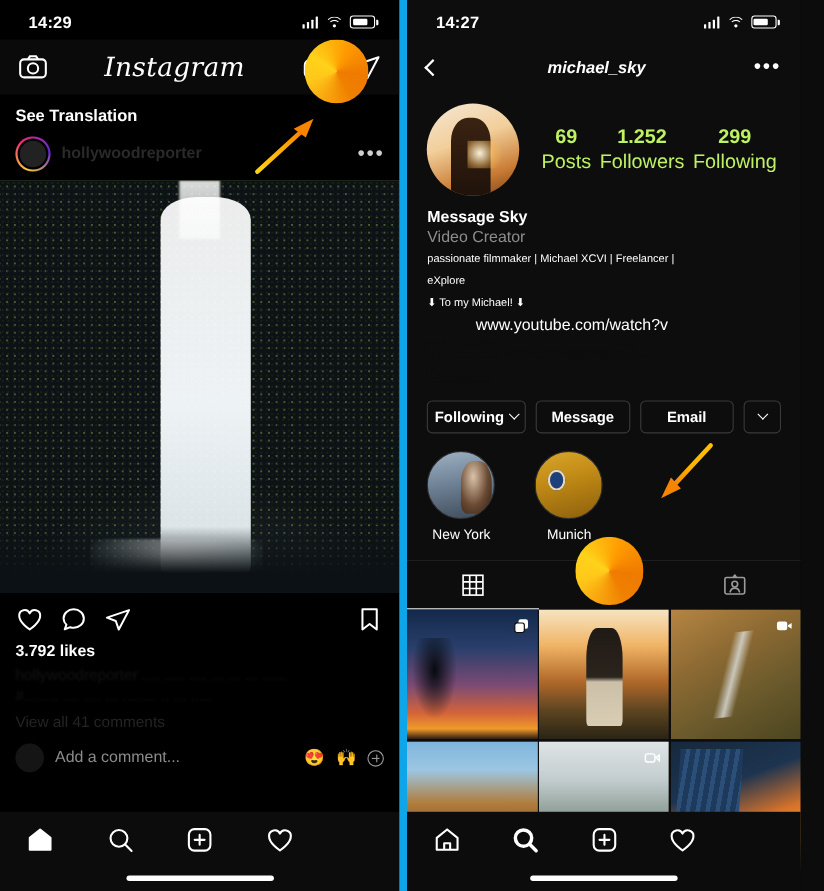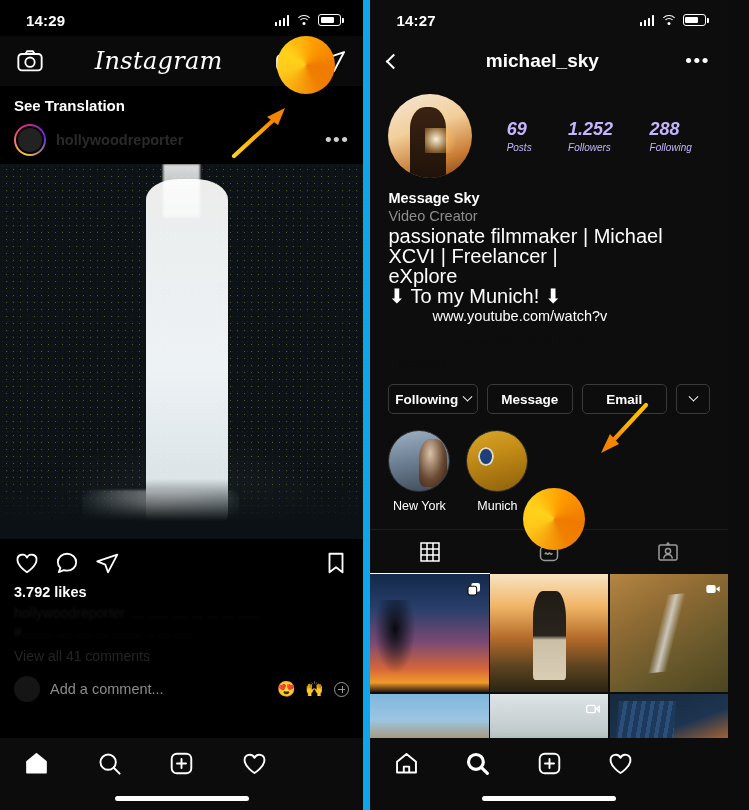--- a/index.html
+++ b/index.html
@@ -100,51 +100,51 @@
   .pluscircle::after{top:3px;bottom:3px;left:6.2px;width:1.2px;}
 
   
   .tabbar { position:absolute; left:0; bottom:0; width:100%; height:72px; background:#0c0c0c; display:flex; align-items:flex-start; padding-top:12px;}
   .tabbar .t { flex:1; display:flex; justify-content:center; }
   .tabbar .t svg { width:27px; height:27px; color:#fff; }
   .homebar { position:absolute; bottom:9px; left:50%; transform:translateX(-50%); width:134px; height:5px; border-radius:3px; background:#fff; }
 
   
   .pf-header { height:50px; display:flex; align-items:center; padding:0 18px; color:#fff; }
-  .pf-title { flex:1; text-align:center; font-size:19px; font-weight:600; }
+  .pf-title { flex:1; text-align:center; font-size:15px; font-weight:600;font-style:italic; }
   .chev-back{width:11px;height:11px;border-left:2px solid #fff;border-bottom:2px solid #fff;transform:rotate(45deg);}
   .pf-dots{ font-size:19px; letter-spacing:1.6px; line-height:10px; color:#fff;}
 
   .pf-top { display:flex; align-items:center; padding: 8px 18px 0; }
   .pf-av { width:84px;height:84px;border-radius:50%; overflow:hidden; position:relative; flex:none;
            background:linear-gradient(160deg,#f5e7d6 0%,#f2cf9b 40%,#c97c34 75%,#7a3f14 100%); }
   .pf-av .sil{position:absolute;left:26%;top:16%;width:42%;height:84%;
     background:linear-gradient(180deg,#3a2312,#20120a);border-radius:44% 44% 14% 14%/30% 30% 6% 6%;filter:blur(.4px);}
   .pf-av .flare{position:absolute;left:44%;top:40%;width:44%;height:30%;
     background:radial-gradient(circle at 30% 45%, rgba(255,245,220,.98), rgba(255,190,90,.45) 42%, rgba(255,160,50,0) 72%);}
   .pf-stats { flex:1; display:flex; justify-content:space-around; padding-left:16px; }
-  .stat { text-align:left; color:#c4b5fd;font-style:italic; }
+  .stat { text-align:center; color:#bef264; }
   .stat b { display:block; font-size:18px; font-weight:700; }
-  .stat span { display:block; font-size:10px; margin-top:2px; }
+  .stat span { display:block; font-size:18px; margin-top:2px; }
 
   .pf-bio { padding: 12px 18px 0; color:#fff; }
   .pf-name { font-size:14.5px; font-weight:700; }
   .pf-cat { font-size:14.5px; color:#8d8d8d; line-height:20px;}
-  .pf-desc { font-size:20px; line-height:20px; }
+  .pf-desc { font-size:10px; line-height:20px; }
   .pf-link { font-size:14.5px; line-height:20px;margin-left:44px; }
   .pf-fb { font-size:13.5px; color:#0f0f0f; filter:blur(1.3px); line-height:18px; margin-top:4px;}
 
   .pf-btns { display:flex; gap:9px; padding: 14px 18px 0; }
   .btn { height:30px; border:1px solid #3a3a3a; border-radius:5px; color:#fff; font-size:13.5px; font-weight:700;
          display:flex;align-items:center;justify-content:center; gap:6px; background:#0d0d0d;}
   .btn.b1{flex:1.05}.btn.b2{flex:1}.btn.b3{flex:1}
   .btn.bx{width:34px;flex:none;}
   .cv{width:7px;height:7px;border-right:1.7px solid #fff;border-bottom:1.7px solid #fff;transform:rotate(45deg) translate(-2px,-2px);}
 
-  .highlights { display:flex; gap:16px; padding:16px 18px 0; }
+  .highlights { display:flex; gap:36px; padding:16px 18px 0; }
   .hl { width:62px; text-align:center; }
   .hl-circ { width:62px;height:62px;border-radius:50%; border:1px solid #2e2e2e; overflow:hidden; position:relative;}
   .hl-lbl { color:#fff; font-size:12.5px; margin-top:7px; }
   .hl-ny{background:linear-gradient(170deg,#9fb2c4 0%,#6f8296 45%,#3d4a58 100%);}
   .hl-ny::after{content:"";position:absolute;right:4%;top:14%;width:46%;height:80%;
     background:radial-gradient(ellipse at 40% 30%, #d9c3a8, #6b4a33 55%, #2b1d14 100%);border-radius:42% 42% 20% 20%;}
   .hl-mu{background:linear-gradient(165deg,#d9a62a 0%,#c28b16 40%,#8c5f0c 100%);}
   .hl-mu::after{content:"";position:absolute;left:18%;top:26%;width:26%;height:32%;border-radius:50%;
     background:#1d3f7a;box-shadow:0 0 0 2px #e7d7b2 inset;}
 
@@ -374,32 +374,32 @@
       <div class="pf-stats">
         <div class="stat">
           <b>69</b>
           <span>Posts</span>
         </div>
         <div class="stat">
           <b>1.252</b>
           <span>Followers</span>
         </div>
         <div class="stat">
-          <b>288</b>
+          <b>299</b>
           <span>Following</span>
         </div>
       </div>
     </div>
 
     <div class="pf-bio">
       <div class="pf-name">Message Sky</div>
       <div class="pf-cat">Video Creator</div>
       <div class="pf-desc">passionate filmmaker | Michael XCVI | Freelancer |</div>
       <div class="pf-desc">eXplore</div>
-      <div class="pf-desc">⬇ To my Munich! ⬇</div>
+      <div class="pf-desc">⬇ To my Michael! ⬇</div>
       <div class="pf-link">www.youtube.com/watch?v</div>
       <div class="pf-fb">Followed by  ................  ......_koch</div>
       <div class="pf-fb">a.............</div>
     </div>
 
     <div class="pf-btns">
       <div class="btn b1">
         <span>Following</span>
         <span class="cv"></span>
       </div>

